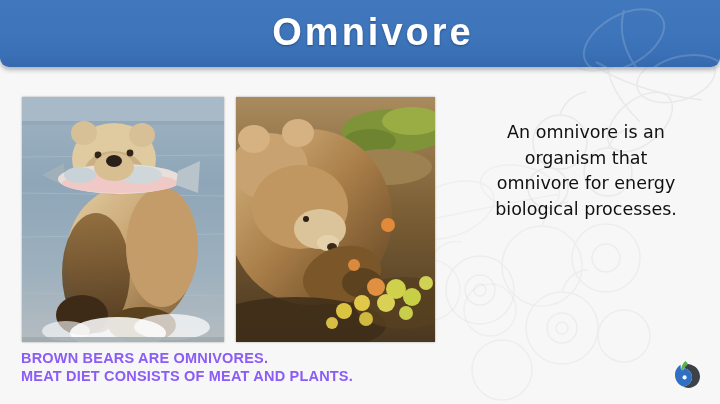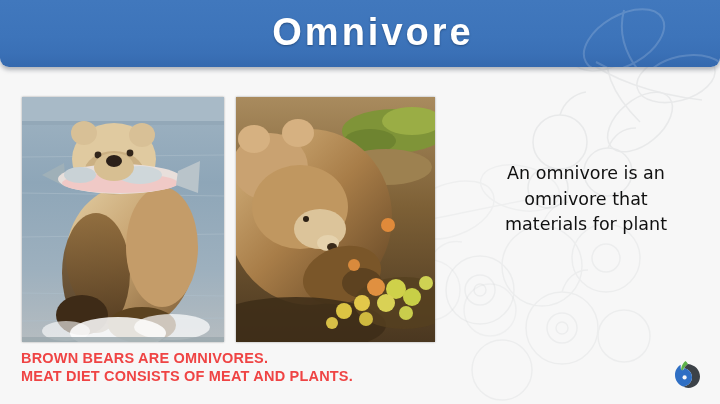--- a/index.html
+++ b/index.html
@@ -87,42 +87,41 @@
     height: 245px;
   }
   .photo svg { display: block; width: 100%; height: 100%; }
 
   
   #caption {
     position: absolute;
     left: 21px;
     top: 349px;
     width: 420px;
-    color: #ef4444;
+    color: #8b5cf6;
     font-size: 14.5px;
     font-weight: bold;
     line-height: 18px;
     letter-spacing: 0.2px;
     font-family: "Liberation Sans", sans-serif;
   }
   #caption .cap-line { display: block; white-space: nowrap; }
 
   
   #definition {
     position: absolute;
     left: 455px;
     top: 120px;
     width: 262px;
     text-align: center;
     color: #101010;
     font-size: 17.5px;
     line-height: 25.5px;
     font-family: "DejaVu Sans", sans-serif;
     font-weight: 500;
-    margin-top: 41px;
   }
   #definition .def-line { display: block; white-space: nowrap; }
 
   
   #logo {
     position: absolute;
     right: 16px;
     bottom: 12px;
     width: 34px;
     height: 34px;
@@ -303,22 +302,23 @@
     </svg>
   </div>
 
   <div id="caption">
     <span class="cap-line">BROWN BEARS ARE OMNIVORES.</span>
     <span class="cap-line">MEAT DIET CONSISTS OF MEAT AND PLANTS.</span>
   </div>
 
   <div id="definition">
     <span class="def-line">An omnivore is an</span>
-    <span class="def-line">omnivore that</span>
-    <span class="def-line">materials for plant</span>
+    <span class="def-line">organism that</span>
+    <span class="def-line">omnivore for energy</span>
+    <span class="def-line">biological processes.</span>
   </div>
 
   <svg id="logo" viewBox="0 0 34 34">
     <path d="M15.5 3 C11.5 6.5 10.5 11 11.5 15 C13 11 15 8 18 6 C17.2 4.6 16.4 3.7 15.5 3 Z" fill="#5cb24a"></path>
     <path d="M18 6 C25 6.8 30 12 30 18.5 C30 25 24.8 30 18.4 30 C16.4 30 14.6 29.5 13 28.6 C18 28 22 24.3 22 19.3 C22 14.6 18.6 10.9 14.2 10.2 C15 8.6 16.3 7.1 18 6 Z" fill="#3c4248"></path>
     <path d="M14.2 10.2 C18.6 10.9 22 14.6 22 19.3 C22 24.3 18 28 13 28.6 C8.3 26.8 5 22.3 5 17 C5 12.6 7.3 8.8 10.8 6.8 C10.2 11 11.6 14.9 14.2 10.2 Z" fill="#2f6fc4"></path>
     <circle cx="14.6" cy="19.4" r="4.6" fill="#2f6fc4"></circle>
     <circle cx="14.6" cy="19.4" r="2.1" fill="#f7f7f7"></circle>
   </svg>
 

